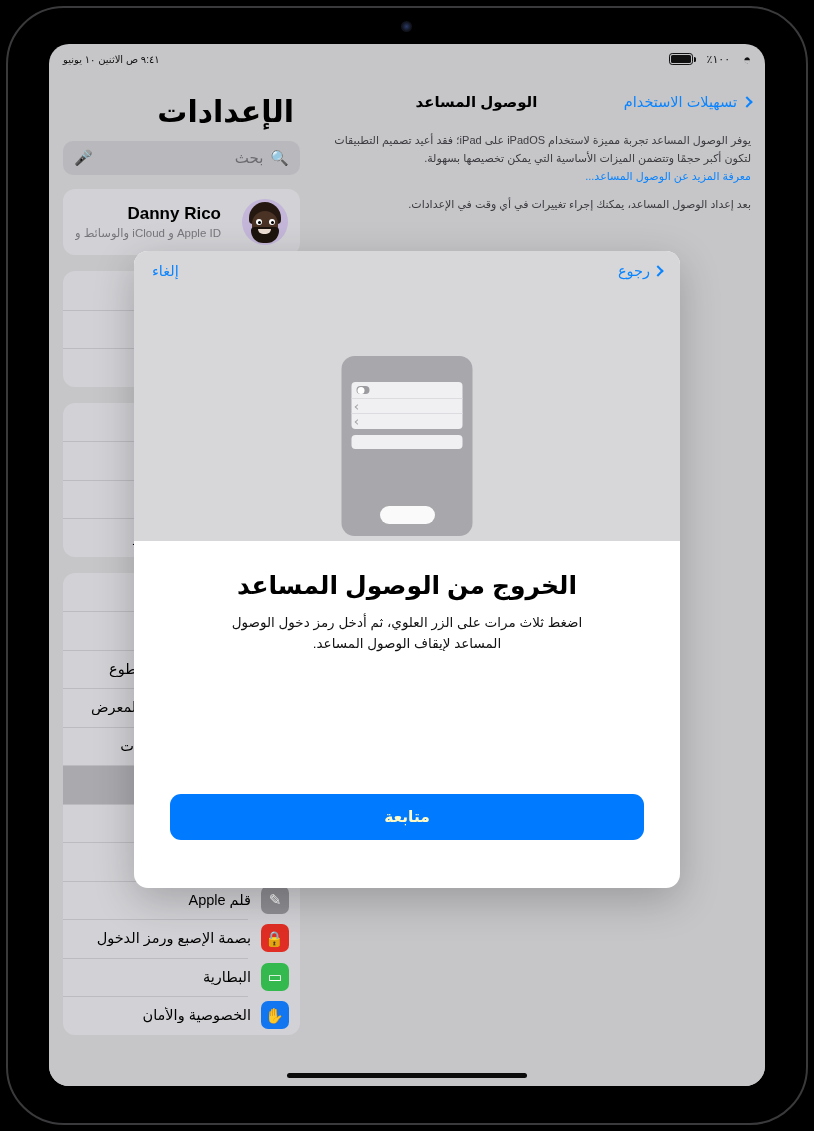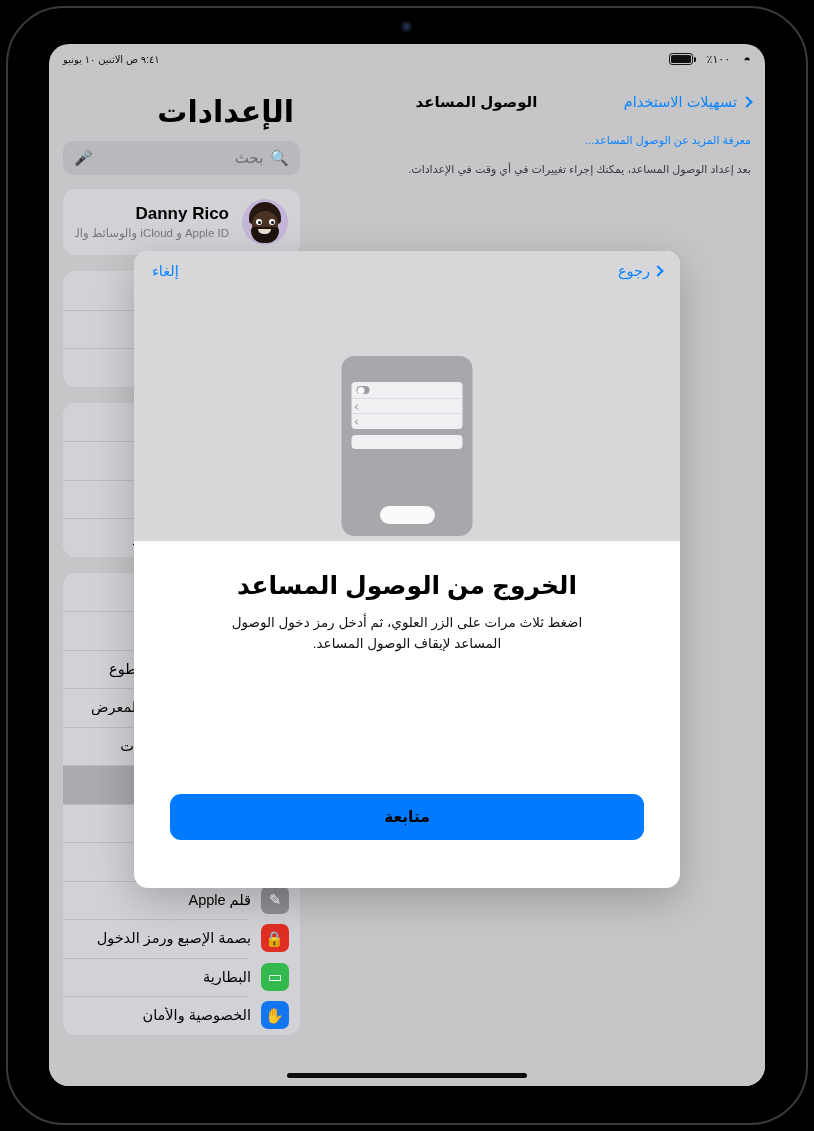--- a/index.html
+++ b/index.html
@@ -84,21 +84,21 @@
     display: flex; align-items: center; justify-content: space-between;
     padding: 0 11px; margin-bottom: 14px;
   }
   .search-left { display: flex; align-items: center; gap: 7px; }
   #search-placeholder { font-size: 15px; color: #6b6b70; }
   .mic-glyph { font-size: 15px; color: #5c5c61; }
   .mag-glyph { font-size: 15px; color: #6b6b70; }
 
   #profile-card {
     background: #d2d2d6; border-radius: 12px;
-    display: flex; align-items: center; gap: 13px;
+    display: flex; align-items: center; gap: 21px;
     padding: 11px 12px; margin-bottom: 16px; height: 66px;
   }
   #avatar {
     width: 46px; height: 46px; border-radius: 50%;
     background: #c3b6d8; flex: 0 0 auto;
     position: relative; overflow: hidden;
   }
   .memoji-hair {
     position: absolute; left: 7px; top: 3px; width: 32px; height: 22px;
     background: #241810; border-radius: 16px 16px 4px 4px;
@@ -252,21 +252,21 @@
     font-size: 25px; font-weight: 700; color: #000;
     text-align: center; letter-spacing: -0.3px;
   }
   #modal-desc {
     font-size: 13.5px; color: #111; text-align: center;
     line-height: 1.52; margin-top: 13px; max-width: 400px;
   }
   #modal-footer { padding: 0 36px 48px 36px; }
   #continue-btn {
     width: 100%; height: 46px; border: none; border-radius: 11px;
-    background: #007aff; color: #000000; font-size: 15.5px; font-weight: 600;
+    background: #007aff; color: #fef9c3; font-size: 15.5px; font-weight: 600;
     font-family: inherit; cursor: pointer;
   }
 
   
   #home-indicator {
     position: absolute; left: 50%; transform: translateX(-50%);
     bottom: 8px; width: 240px; height: 5px;
     background: #0b0b0b; border-radius: 3px;
   }
 </style>
@@ -409,20 +409,21 @@
           <div id="detail-back">
             <span class="chev-r"></span>
             <span>تسهيلات الاستخدام</span>
           </div>
           <div id="detail-title">الوصول المساعد</div>
           <span style="width:1px"></span>
         </div>
 
 
         <div id="detail-body">
+          <span>يوفر الوصول المساعد تجربة مميزة لاستخدام iPadOS على iPad؛ فقد أعيد تصميم التطبيقات لتكون أكبر حجمًا وتتضمن الميزات الأساسية التي يمكن تخصيصها بسهولة.</span>
           <span id="detail-link2">معرفة المزيد عن الوصول المساعد...</span>
         </div>
 
         <div id="detail-body2">بعد إعداد الوصول المساعد، يمكنك إجراء تغييرات في أي وقت في الإعدادات.</div>
       </div>
     </div>
 
     <div id="modal">
 
       <div id="modal-hero">

